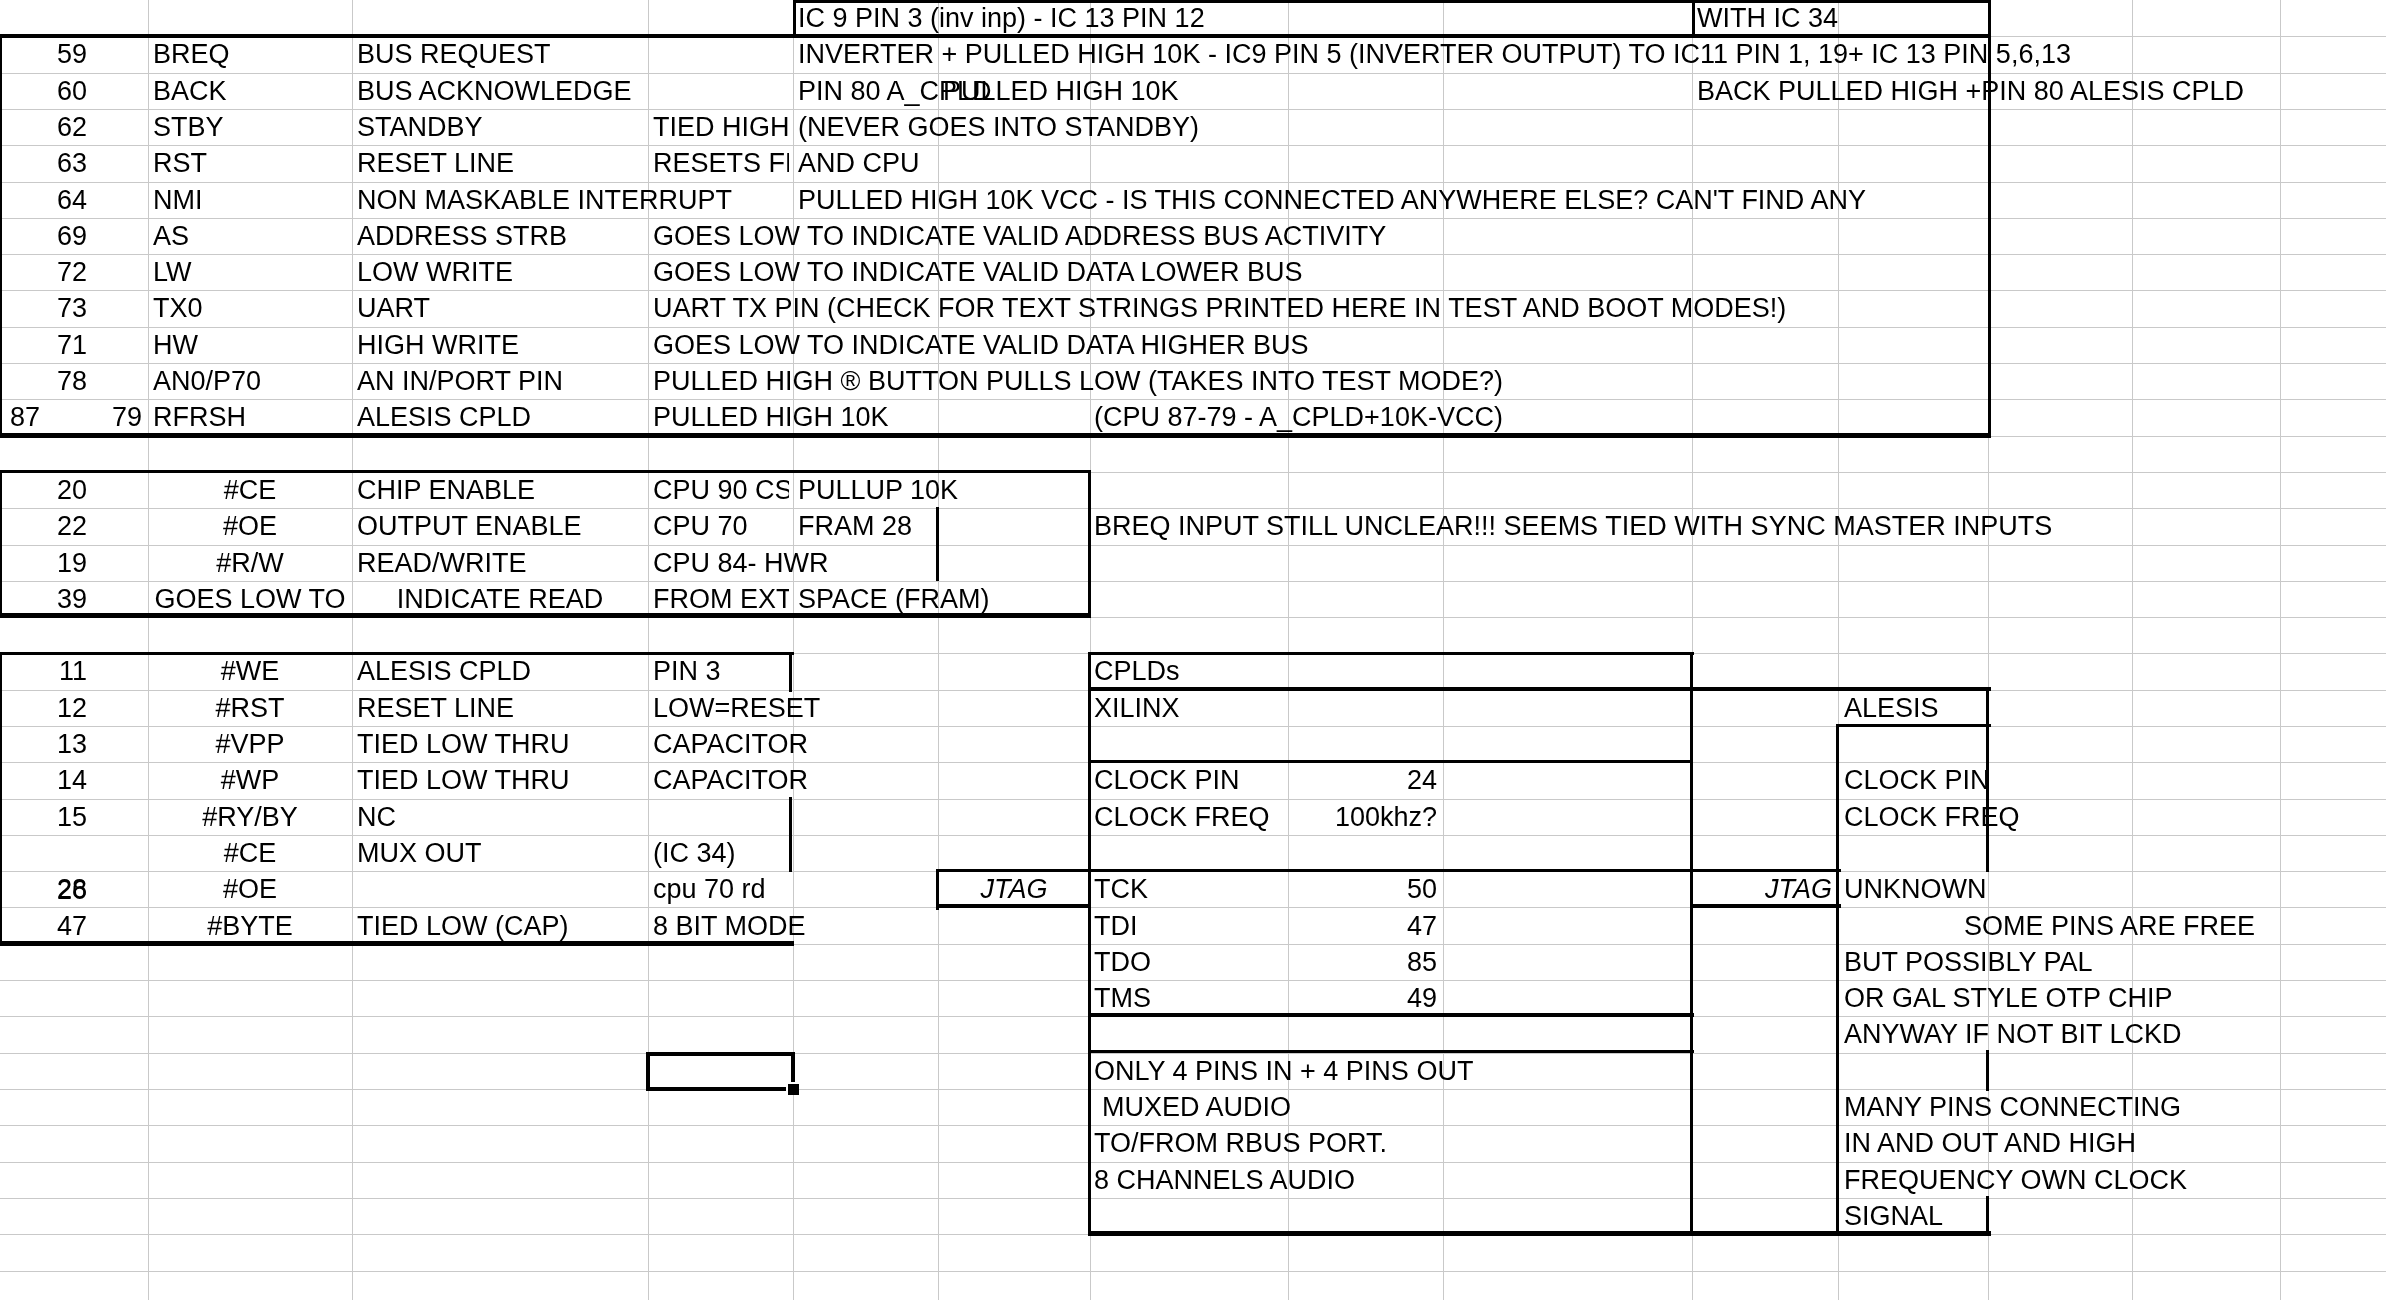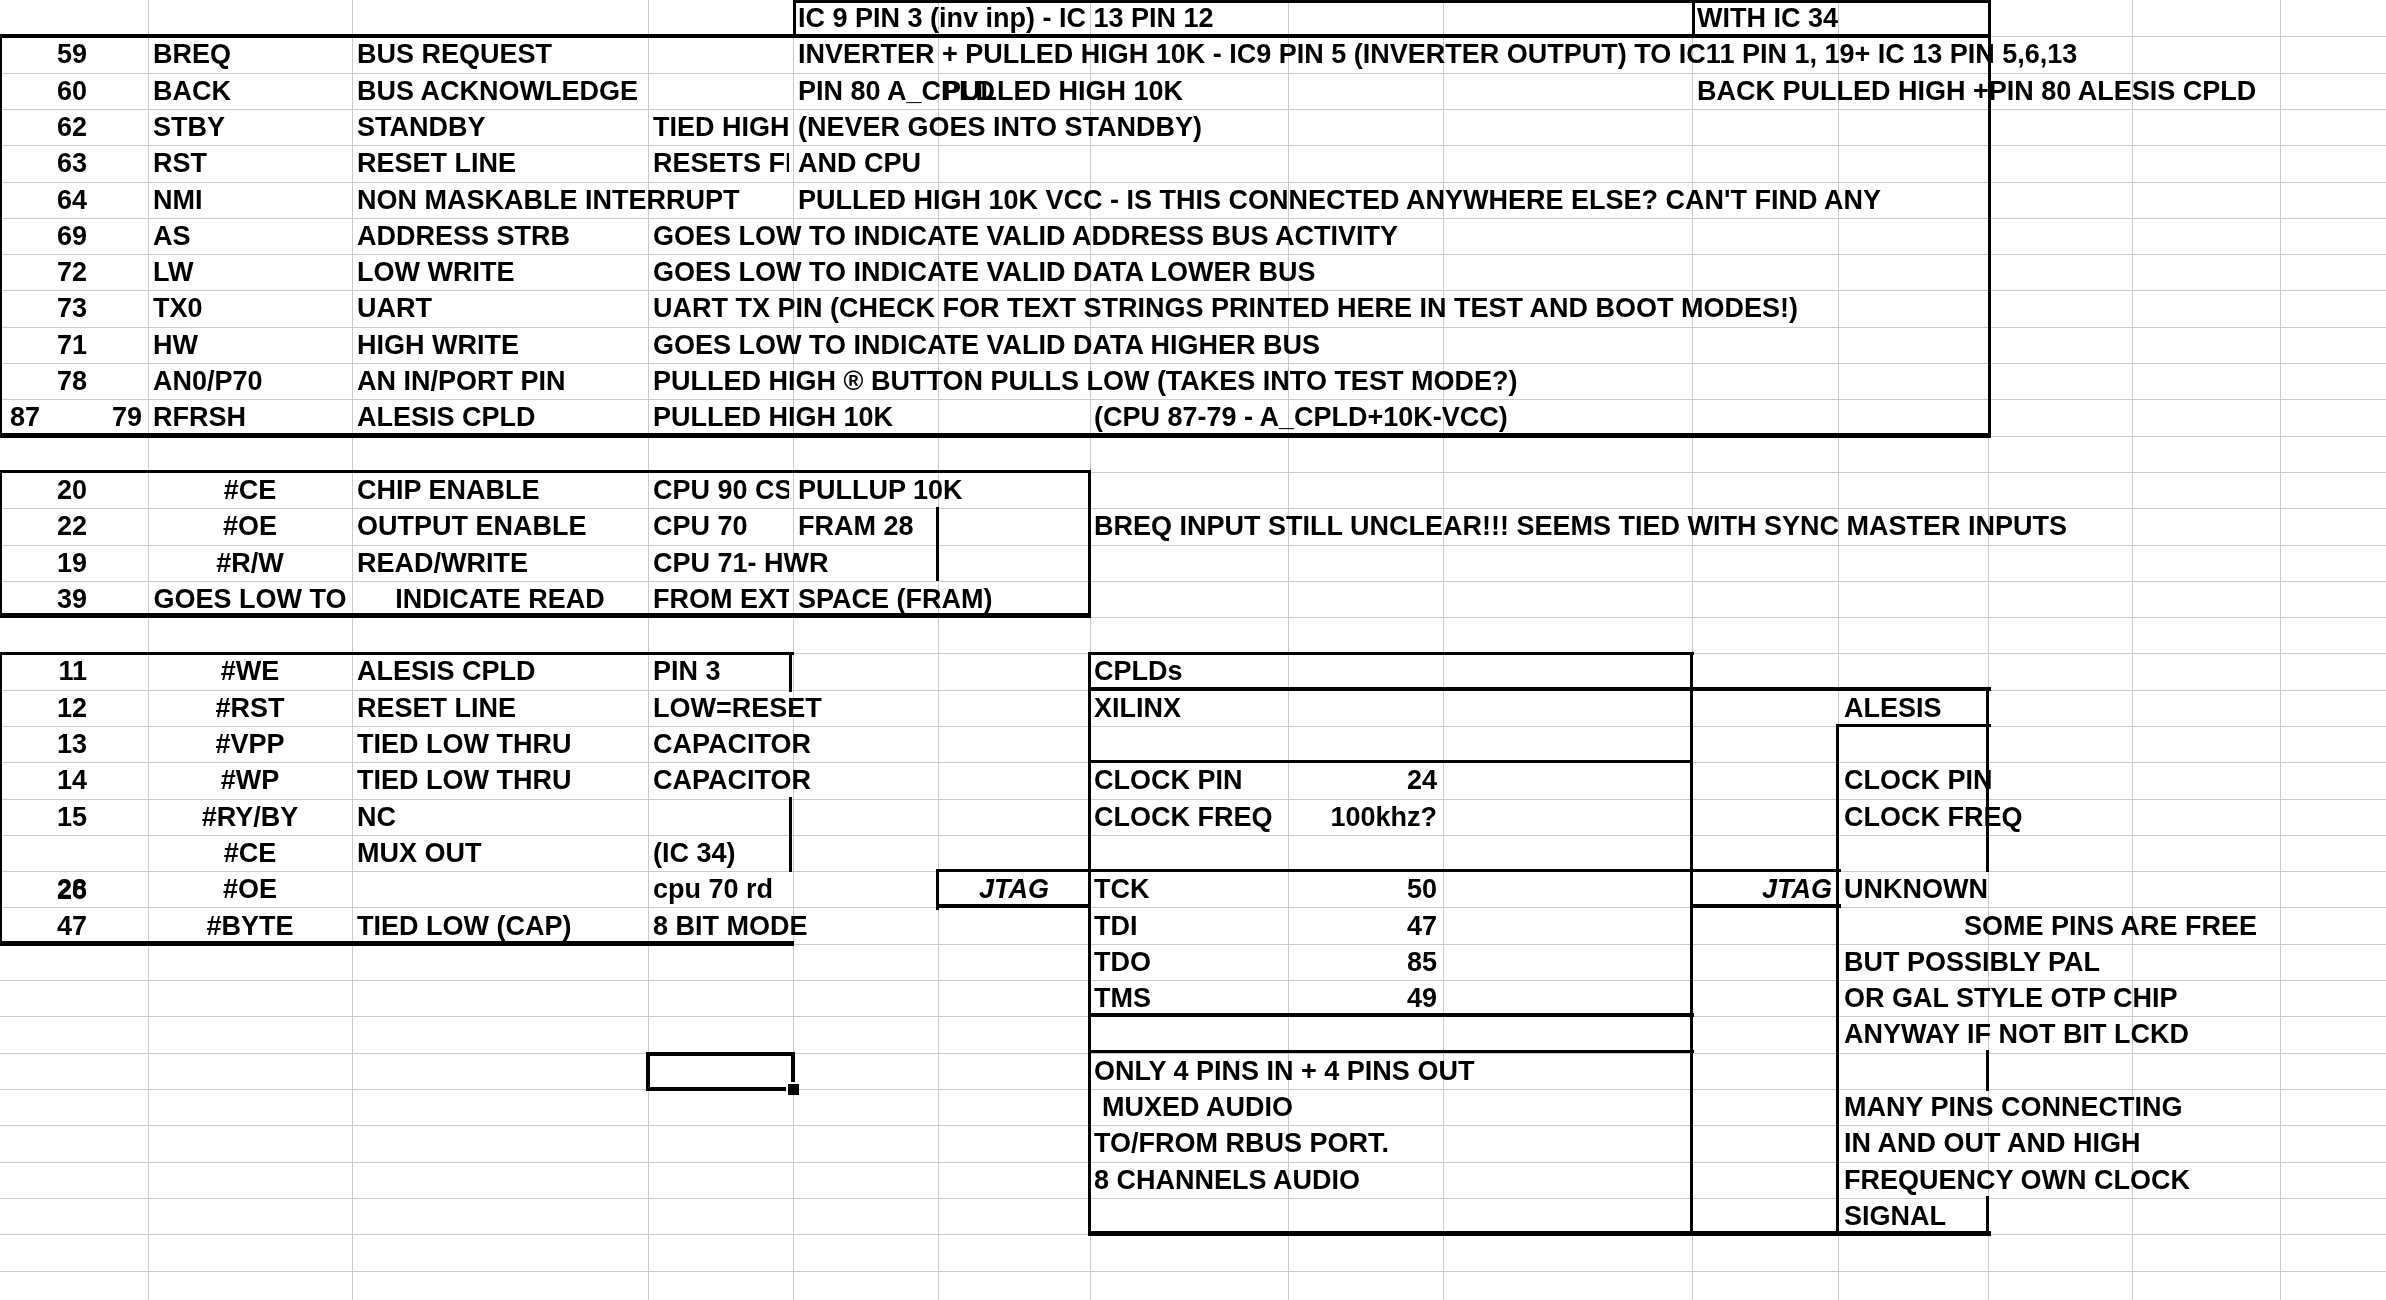--- a/index.html
+++ b/index.html
@@ -1,21 +1,21 @@
 <!DOCTYPE html>
 <html><head>
 <meta charset="utf-8">
 <style>
   html,body{margin:0;padding:0;}
   body{
     width:2386px;height:1300px;overflow:hidden;background:#ffffff;
     font-family:"Liberation Sans","DejaVu Sans",sans-serif;
     position:relative;
   }
-  #sheet{position:absolute;left:0;top:0;width:2386px;height:1300px;font-weight:bold;}
+  #sheet{position:absolute;left:0;top:0;width:2386px;height:1300px;}
   .gv{position:absolute;top:0;width:1px;height:1300px;background:#c9c9c9;}
   .gh{position:absolute;left:0;height:1px;width:2386px;background:#c9c9c9;}
   .bl{position:absolute;background:#000000;}
   .cell{
     position:absolute;height:37px;line-height:36px;
     font-size:27px;color:#000000;white-space:pre;
   }
   .clip{overflow:hidden;}
   .it{font-style:italic;}
   #cursor{
@@ -178,21 +178,21 @@
       <span class="cell" style="top: 471.9px; left: 798px;">PULLUP 10K</span>
       <span class="cell" style="top: 508.2px; right: 2299px;">22</span>
       <span class="cell" style="top: 508.2px; left: 250px; transform: translateX(-50%);">#OE</span>
       <span class="cell" style="top: 508.2px; left: 357px;">OUTPUT ENABLE</span>
       <span class="cell" style="top: 508.2px; left: 653px;">CPU 70</span>
       <span class="cell" style="top: 508.2px; left: 798px;">FRAM 28</span>
       <span class="cell" style="top: 508.2px; left: 1094px;">BREQ INPUT STILL UNCLEAR!!! SEEMS TIED WITH SYNC MASTER INPUTS</span>
       <span class="cell" style="top: 544.5px; right: 2299px;">19</span>
       <span class="cell" style="top: 544.5px; left: 250px; transform: translateX(-50%);">#R/W</span>
       <span class="cell" style="top: 544.5px; left: 357px;">READ/WRITE</span>
-      <span class="cell" style="top: 544.5px; left: 653px;">CPU 71- HWR</span>
+      <span class="cell" style="top: 544.5px; left: 653px;">CPU 84- HWR</span>
       <span class="cell" style="top: 580.8px; right: 2299px;">39</span>
       <span class="cell" style="top: 580.8px; left: 250px; transform: translateX(-50%);">GOES LOW TO</span>
       <span class="cell" style="top: 580.8px; left: 500px; transform: translateX(-50%);">INDICATE READ</span>
       <span class="cell clip" style="top: 580.8px; left: 653px; width: 136px;">FROM EXTE</span>
       <span class="cell" style="top: 580.8px; left: 798px;">SPACE (FRAM)</span>
       <span class="cell" style="top: 653.4px; right: 2299px;">11</span>
       <span class="cell" style="top: 653.4px; left: 250px; transform: translateX(-50%);">#WE</span>
       <span class="cell" style="top: 653.4px; left: 357px;">ALESIS CPLD</span>
       <span class="cell" style="top: 653.4px; left: 653px;">PIN 3</span>
       <span class="cell" style="top: 653.4px; left: 1094px;">CPLDs</span>

